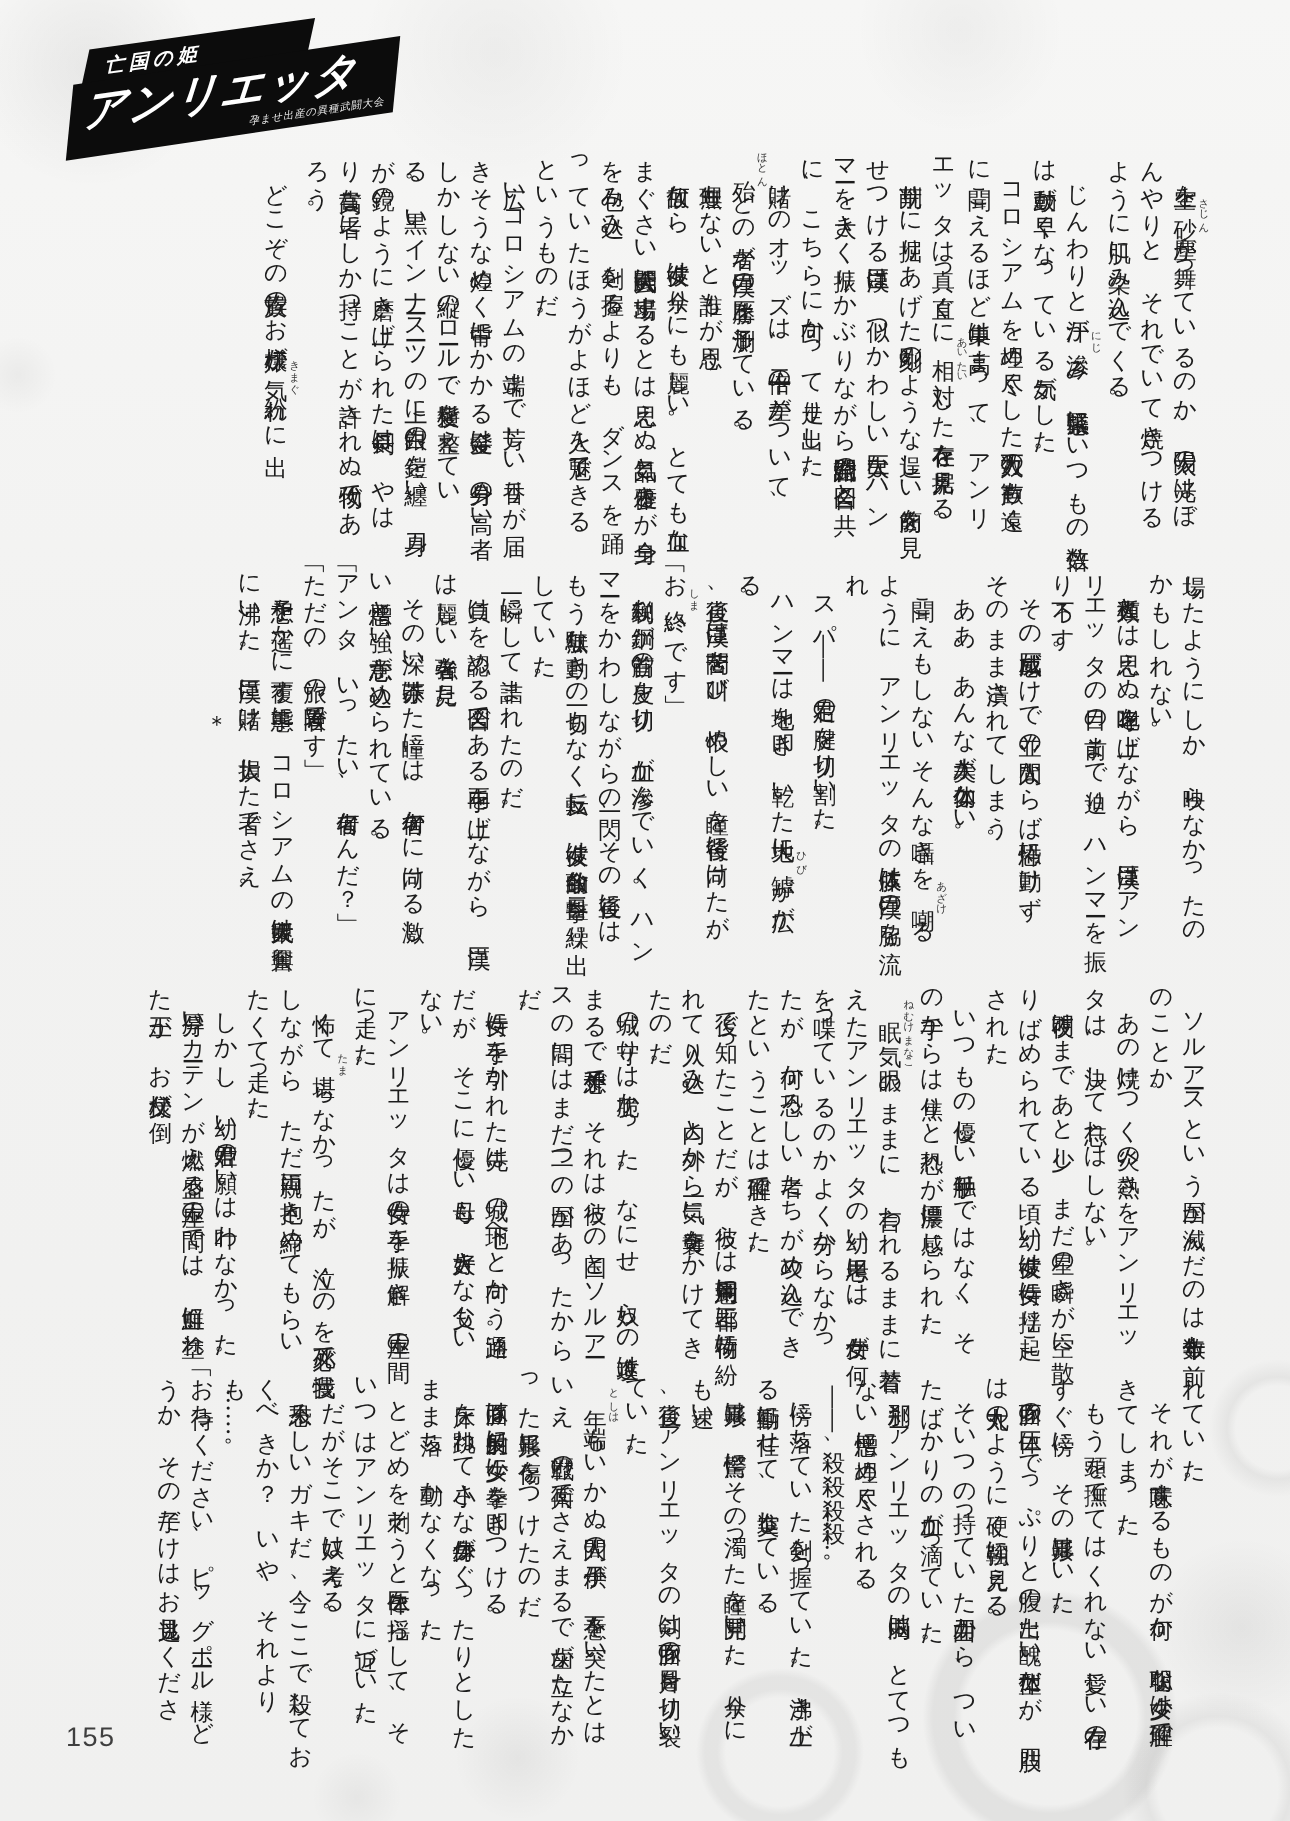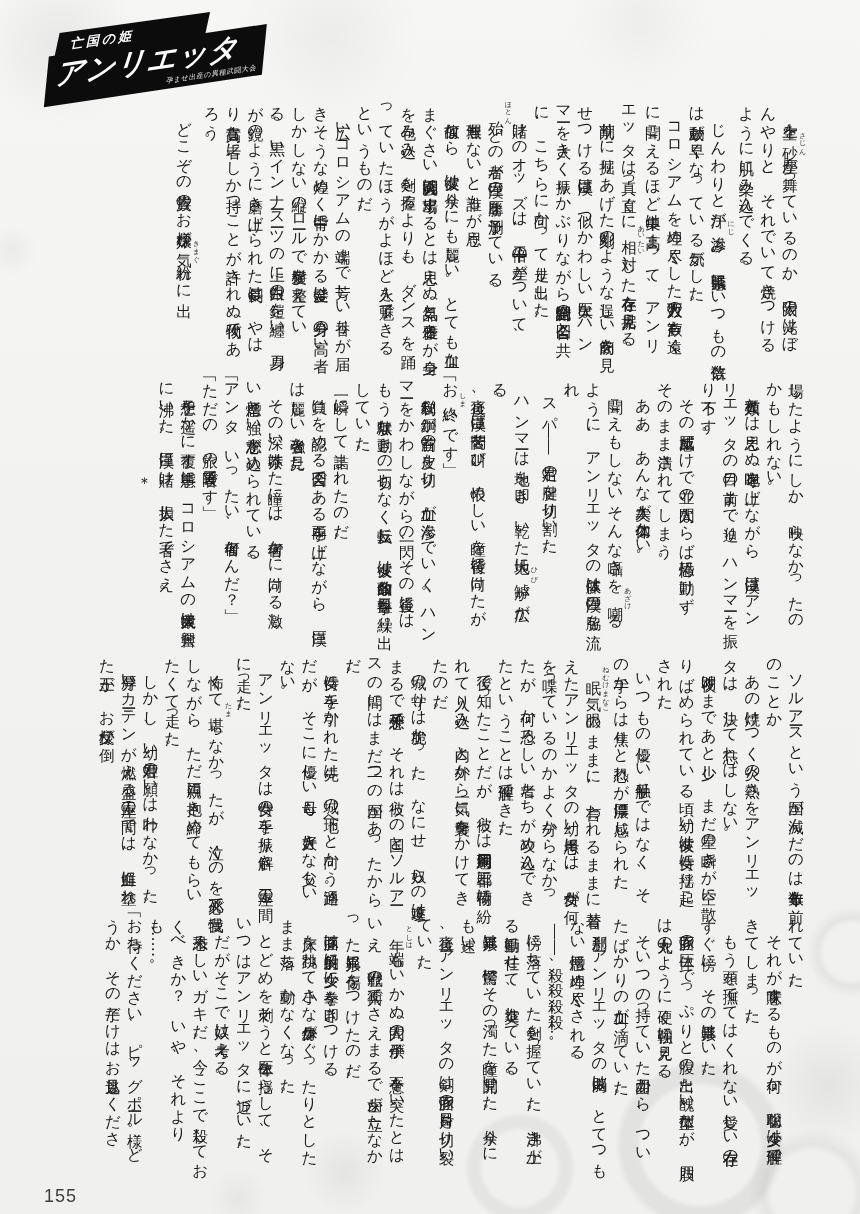--- a/index.html
+++ b/index.html
@@ -67,21 +67,21 @@
   ruby rt{font-size:7px;letter-spacing:0;color:#333;}
   #band-0{top:96px;}
   #band-1{top:372px;}
   #band-2{top:648px;}
   #band-3{top:908px;}
 
   
   .pagenum{
     position:absolute;left:44px;top:1148px;
     font-family:"Liberation Sans",sans-serif;
-    font-size:18px;color:#3f3f3f;letter-spacing:1px;margin-top:38px;
+    font-size:18px;color:#3f3f3f;letter-spacing:1px;
   }
 </style>
 </head>
 <body>
 
 <div class="page">
 
   <div class="logo">
     <div class="logo-strip top">
       <span class="logo-title-top">亡国の姫</span>

